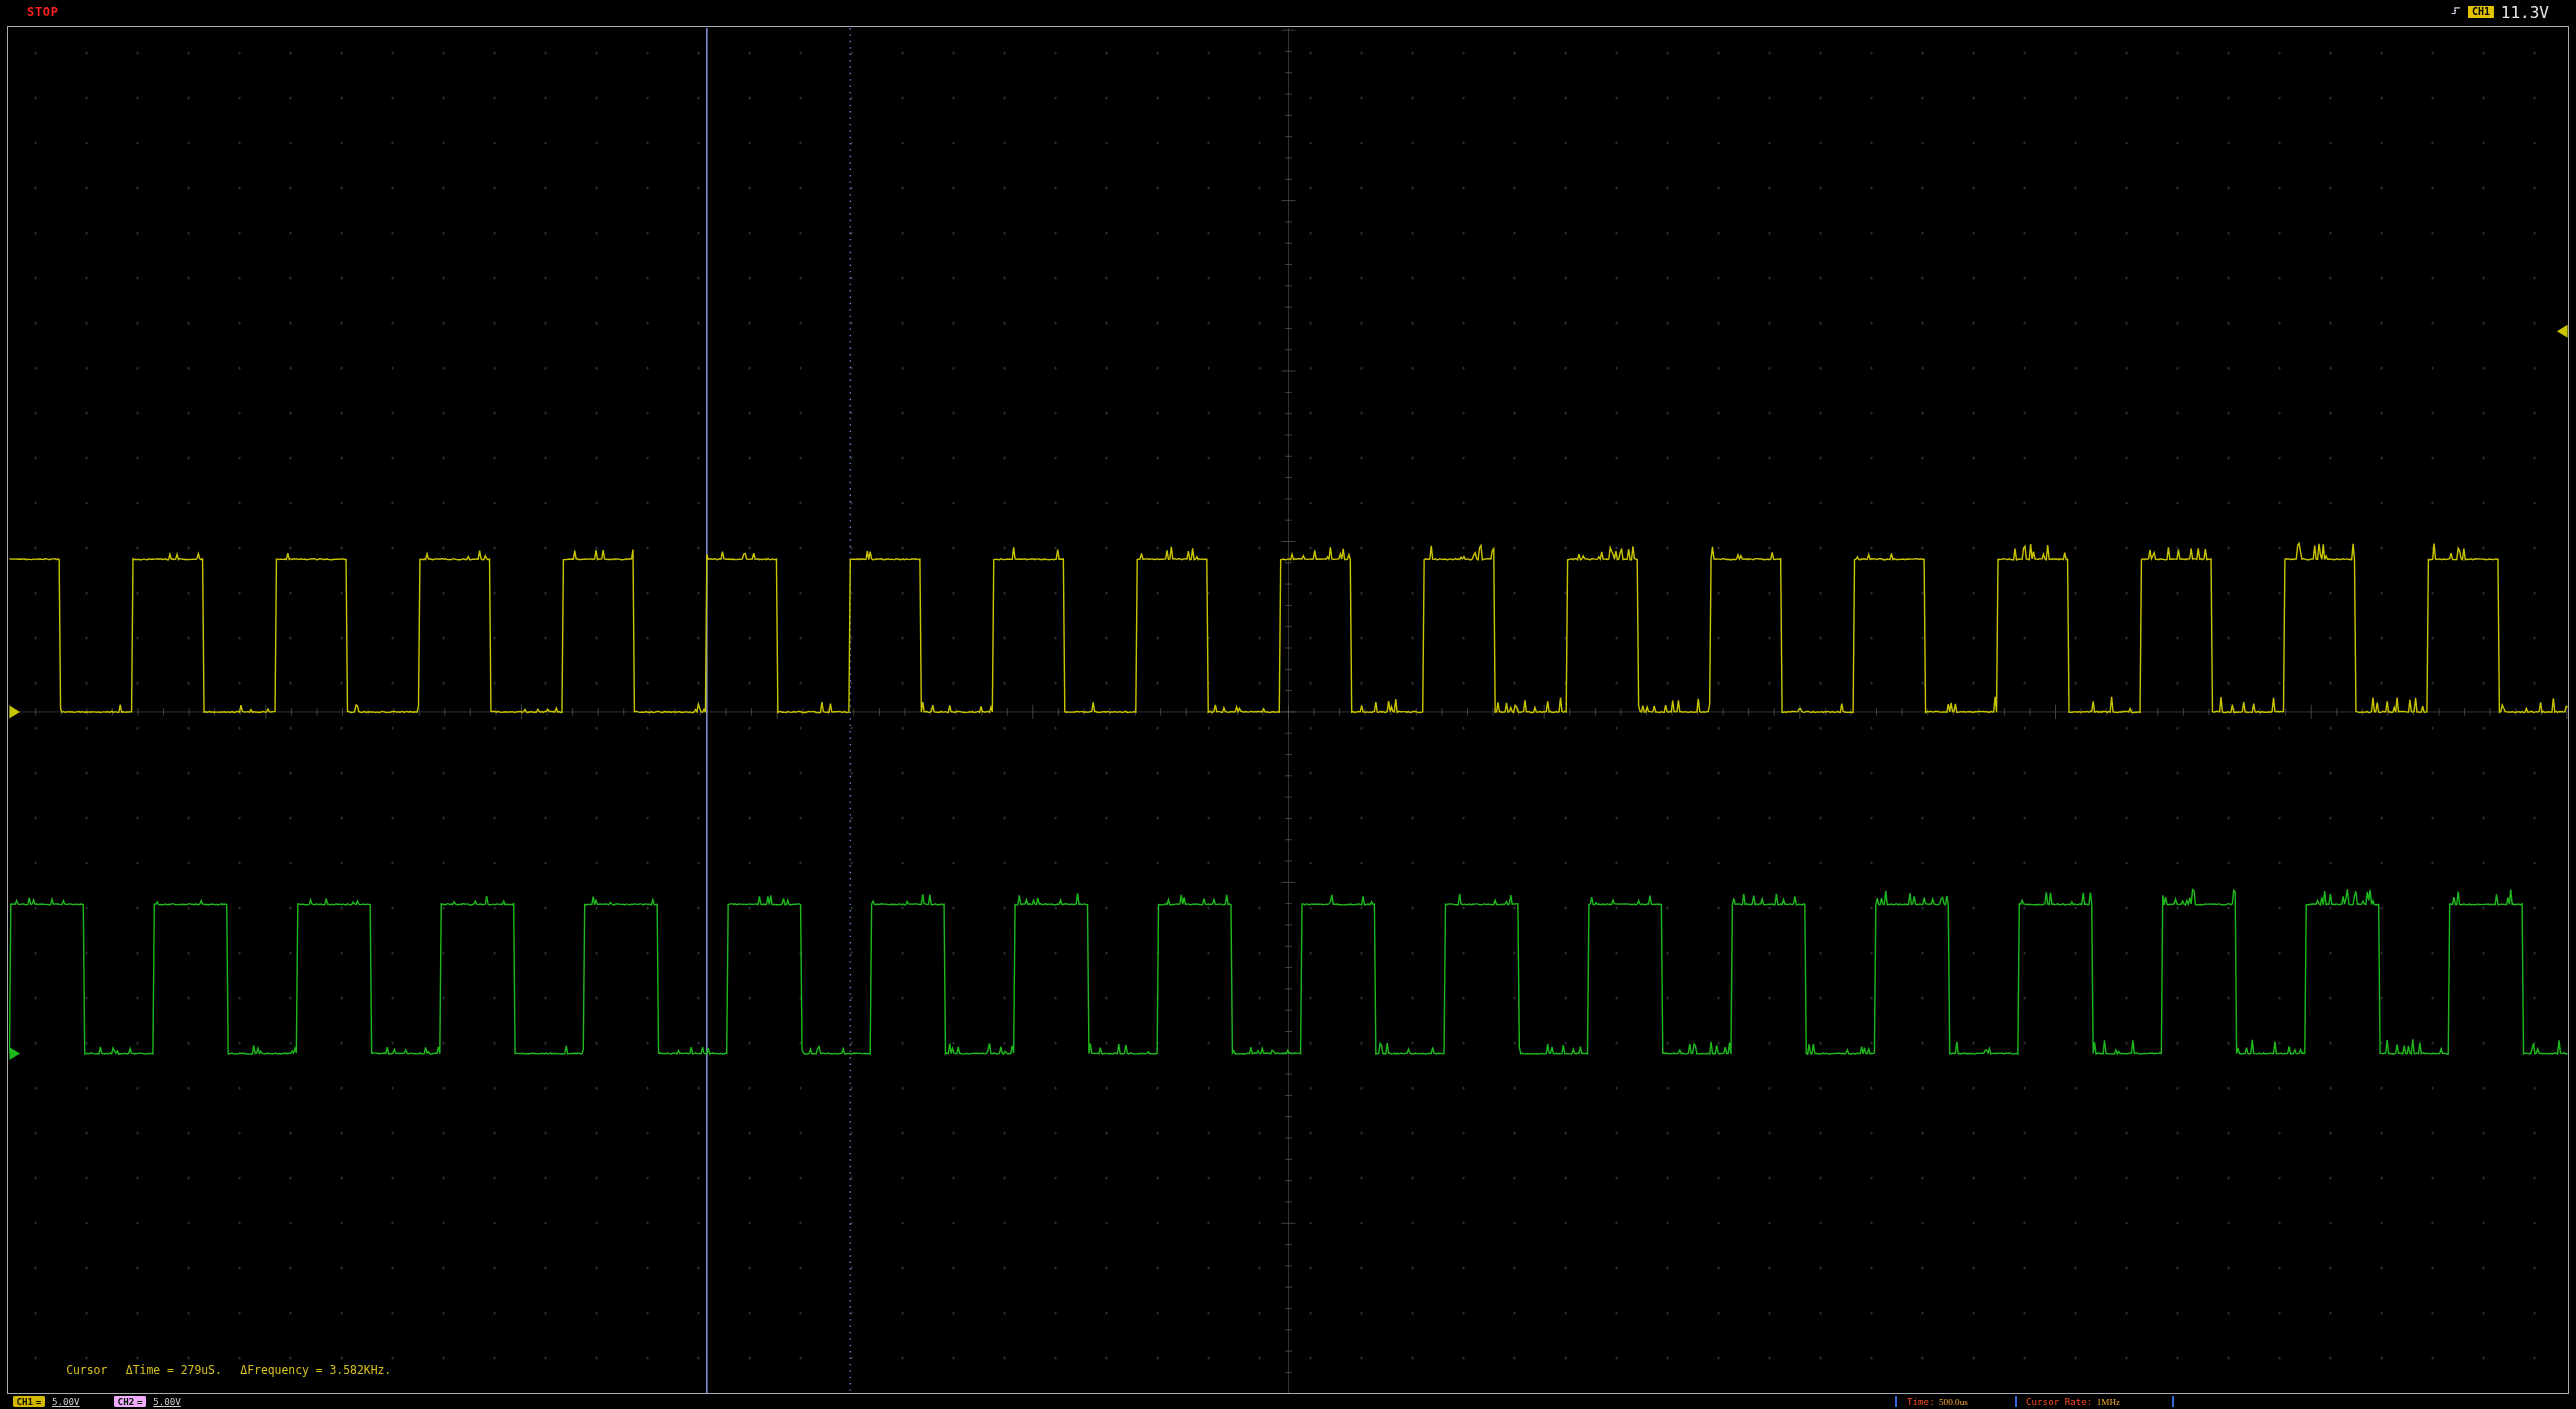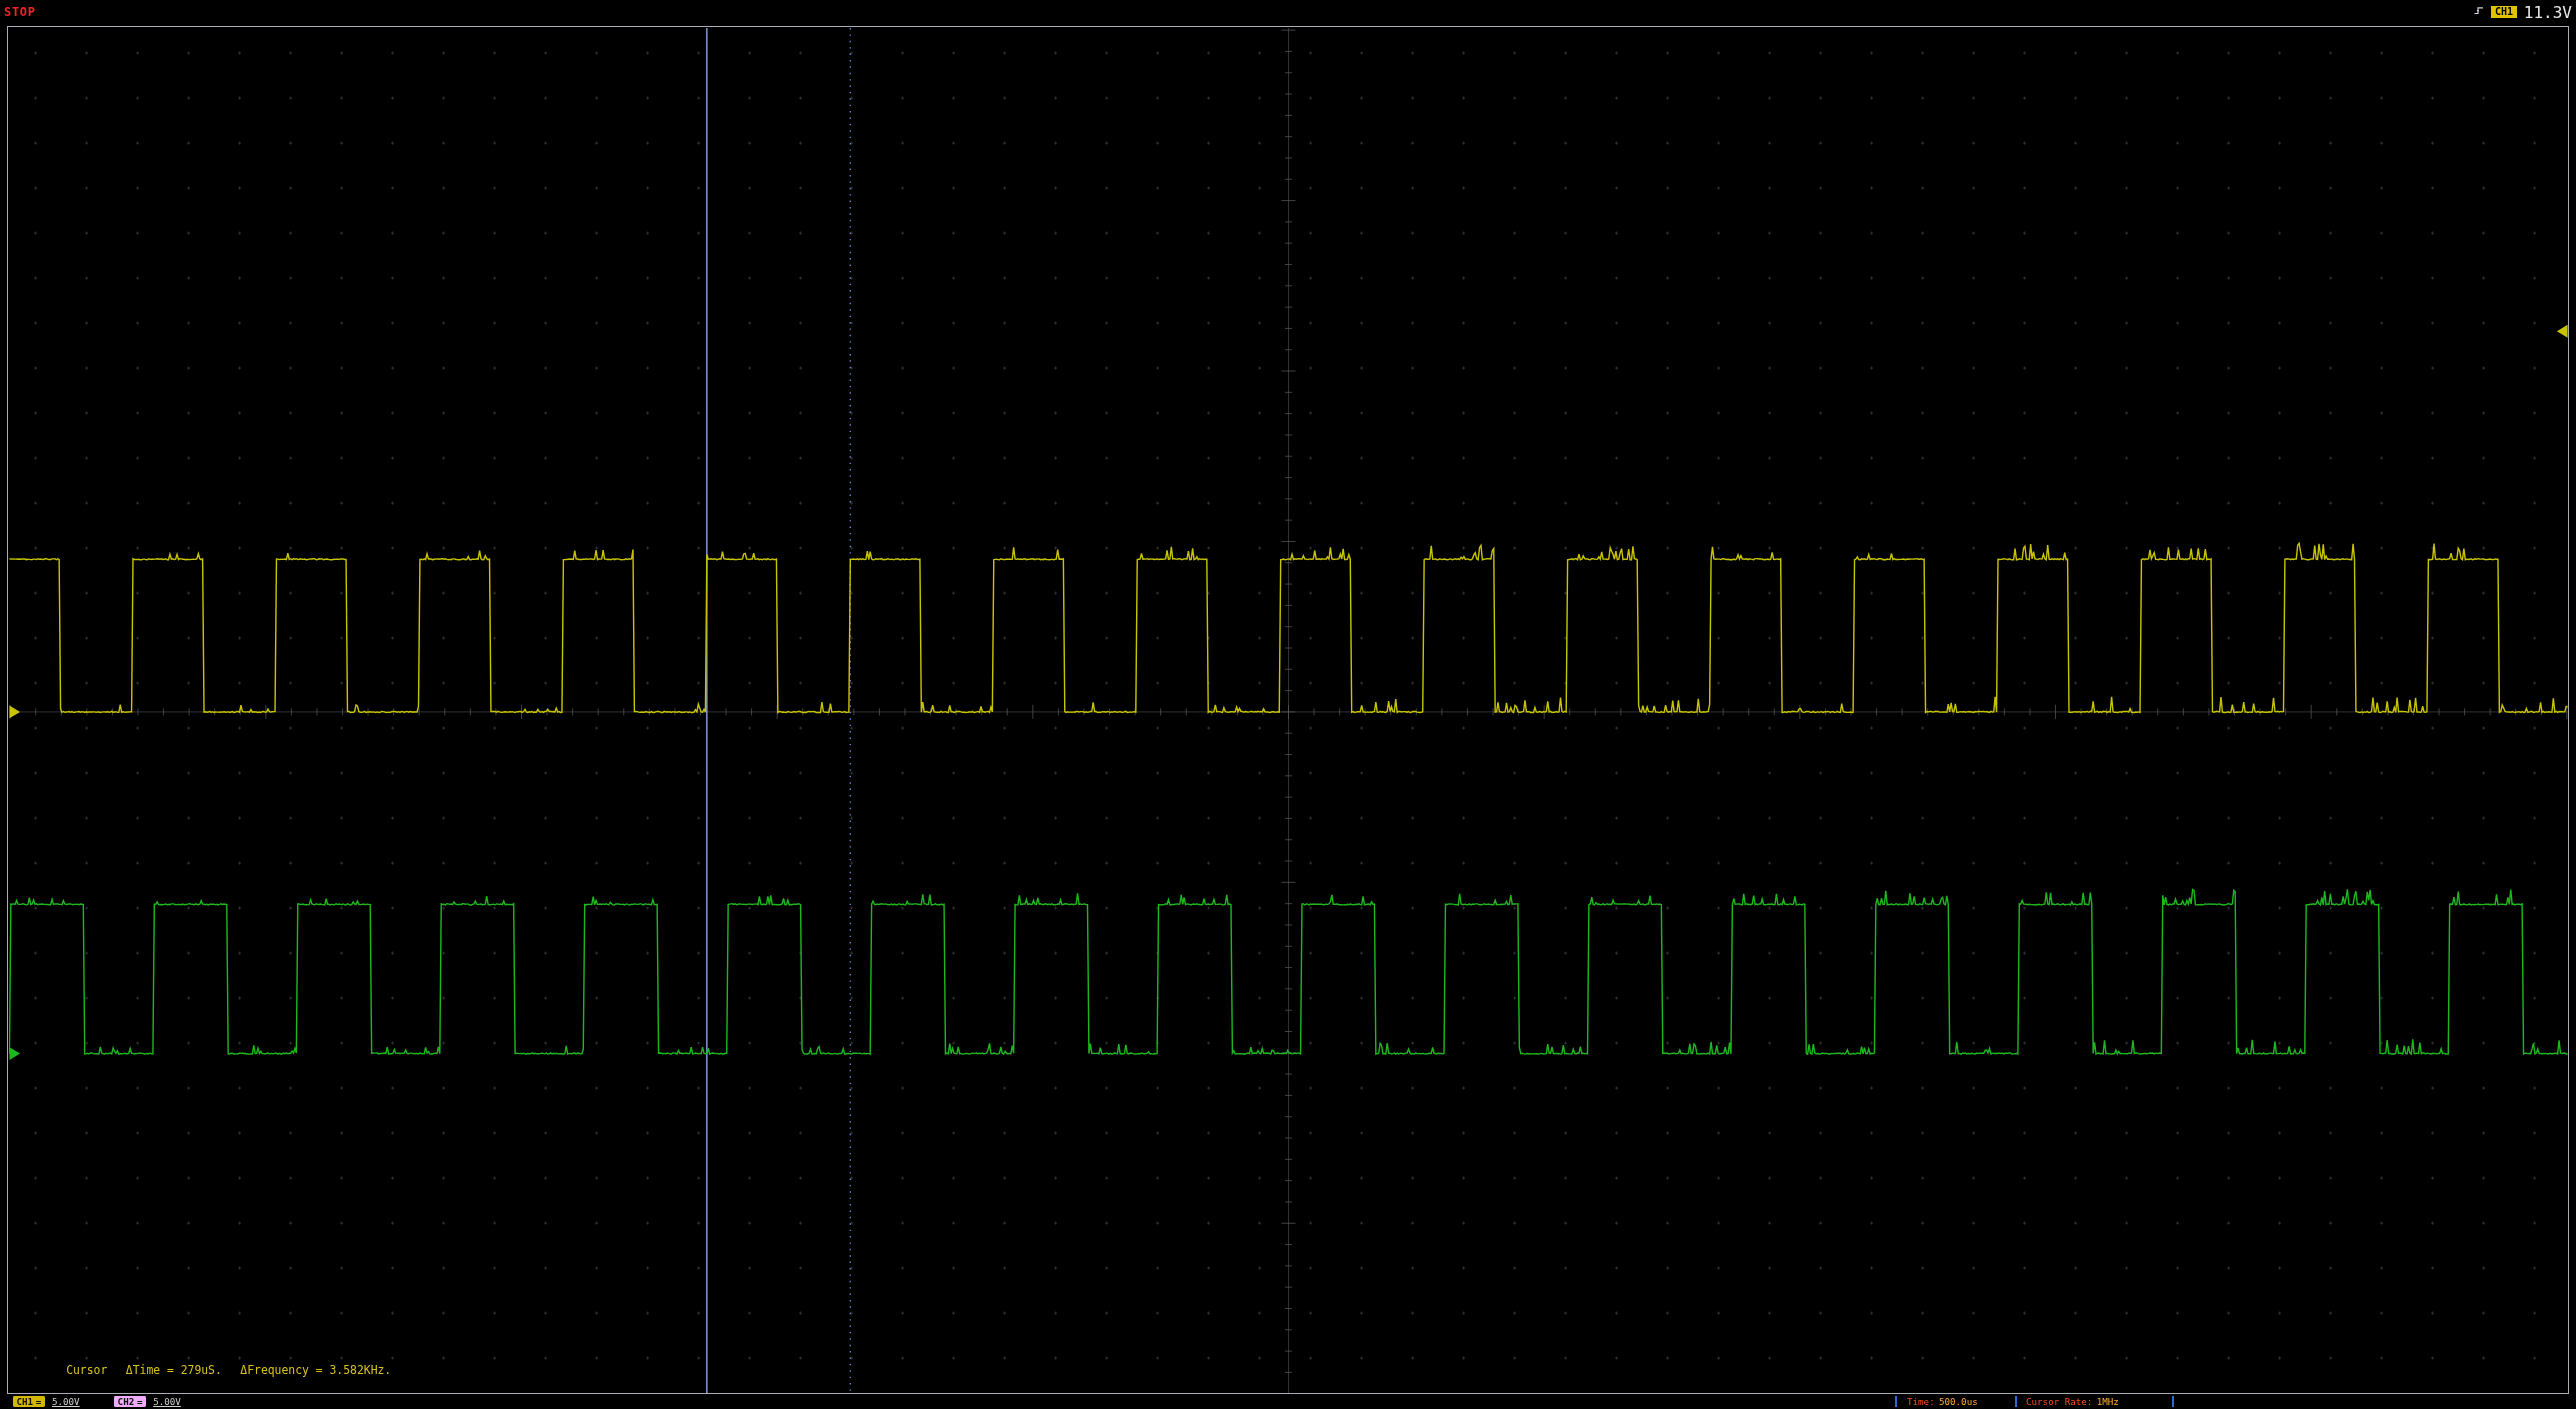--- a/index.html
+++ b/index.html
@@ -2,21 +2,21 @@
 <html style="font-size:11.4px"><head>
 <meta charset="utf-8">
 <style>
   html,body{margin:0;padding:0;background:#000;}
   #root{position:relative;width:2576px;height:1409px;background:#000;overflow:hidden;
         font-family:"DejaVu Sans Mono","Liberation Mono",monospace;}
 
   
   #topbar{position:absolute;left:0;top:0;width:2576px;height:24px;background:#000;
           display:flex;align-items:center;justify-content:space-between;
-          padding:0 4px;box-sizing:border-box;}
+          padding:0 27px;box-sizing:border-box;}
   .status{color:#ff2020;font-weight:bold;font-size:12px;letter-spacing:0.7px;}
   .trig{display:flex;align-items:center;gap:6.4px;}
   .edge-icon{display:inline-block;}
   .badge-trig{background:#e0c200;color:#000;font-size:10px;font-weight:bold;
               padding:0.7px 4.3px;line-height:11.4px;}
   .trig-level{color:#e8e8e8;font-size:16px;}
 
   
   #plot{position:absolute;left:7px;top:25.6px;width:2562px;height:1368px;
         box-sizing:border-box;border:1.4px solid #a8aeb4;background:#000;
@@ -29,21 +29,21 @@
 
   
   #bottombar{position:absolute;left:0;top:1394px;width:2576px;height:15.6px;background:#000;}
   .bb-item{position:absolute;top:1.4px;height:12.8px;display:flex;align-items:center;font-size:9.2px;}
   .badge{padding:0 3.6px;font-weight:bold;line-height:11.4px;font-size:9.2px;border-radius:1.4px;
          display:inline-flex;gap:2.8px;}
   .badge.ch1{background:#d2b800;color:#101000;}
   .badge.ch2{background:#f0abfc;color:#001400;}
   .chan-value{margin-left:7px;color:#cfcfcf;text-decoration:underline;}
   .time-label,.rate-label{color:#ff4b22;}
-  .time-value,.rate-value{color:#ffab2e;margin-left:4.3px;}
+  .time-value,.rate-value{color:#ffab2e;margin-left:4.3px;font-family:Liberation Serif, serif;}
   .sep{position:absolute;top:2.1px;width:2.1px;height:11.4px;background:#2b6bd8;}
 </style>
 </head>
 <body>
 
 <div id="root">
 
   <header id="topbar">
     <div class="status">STOP</div>
     <div class="trig">

